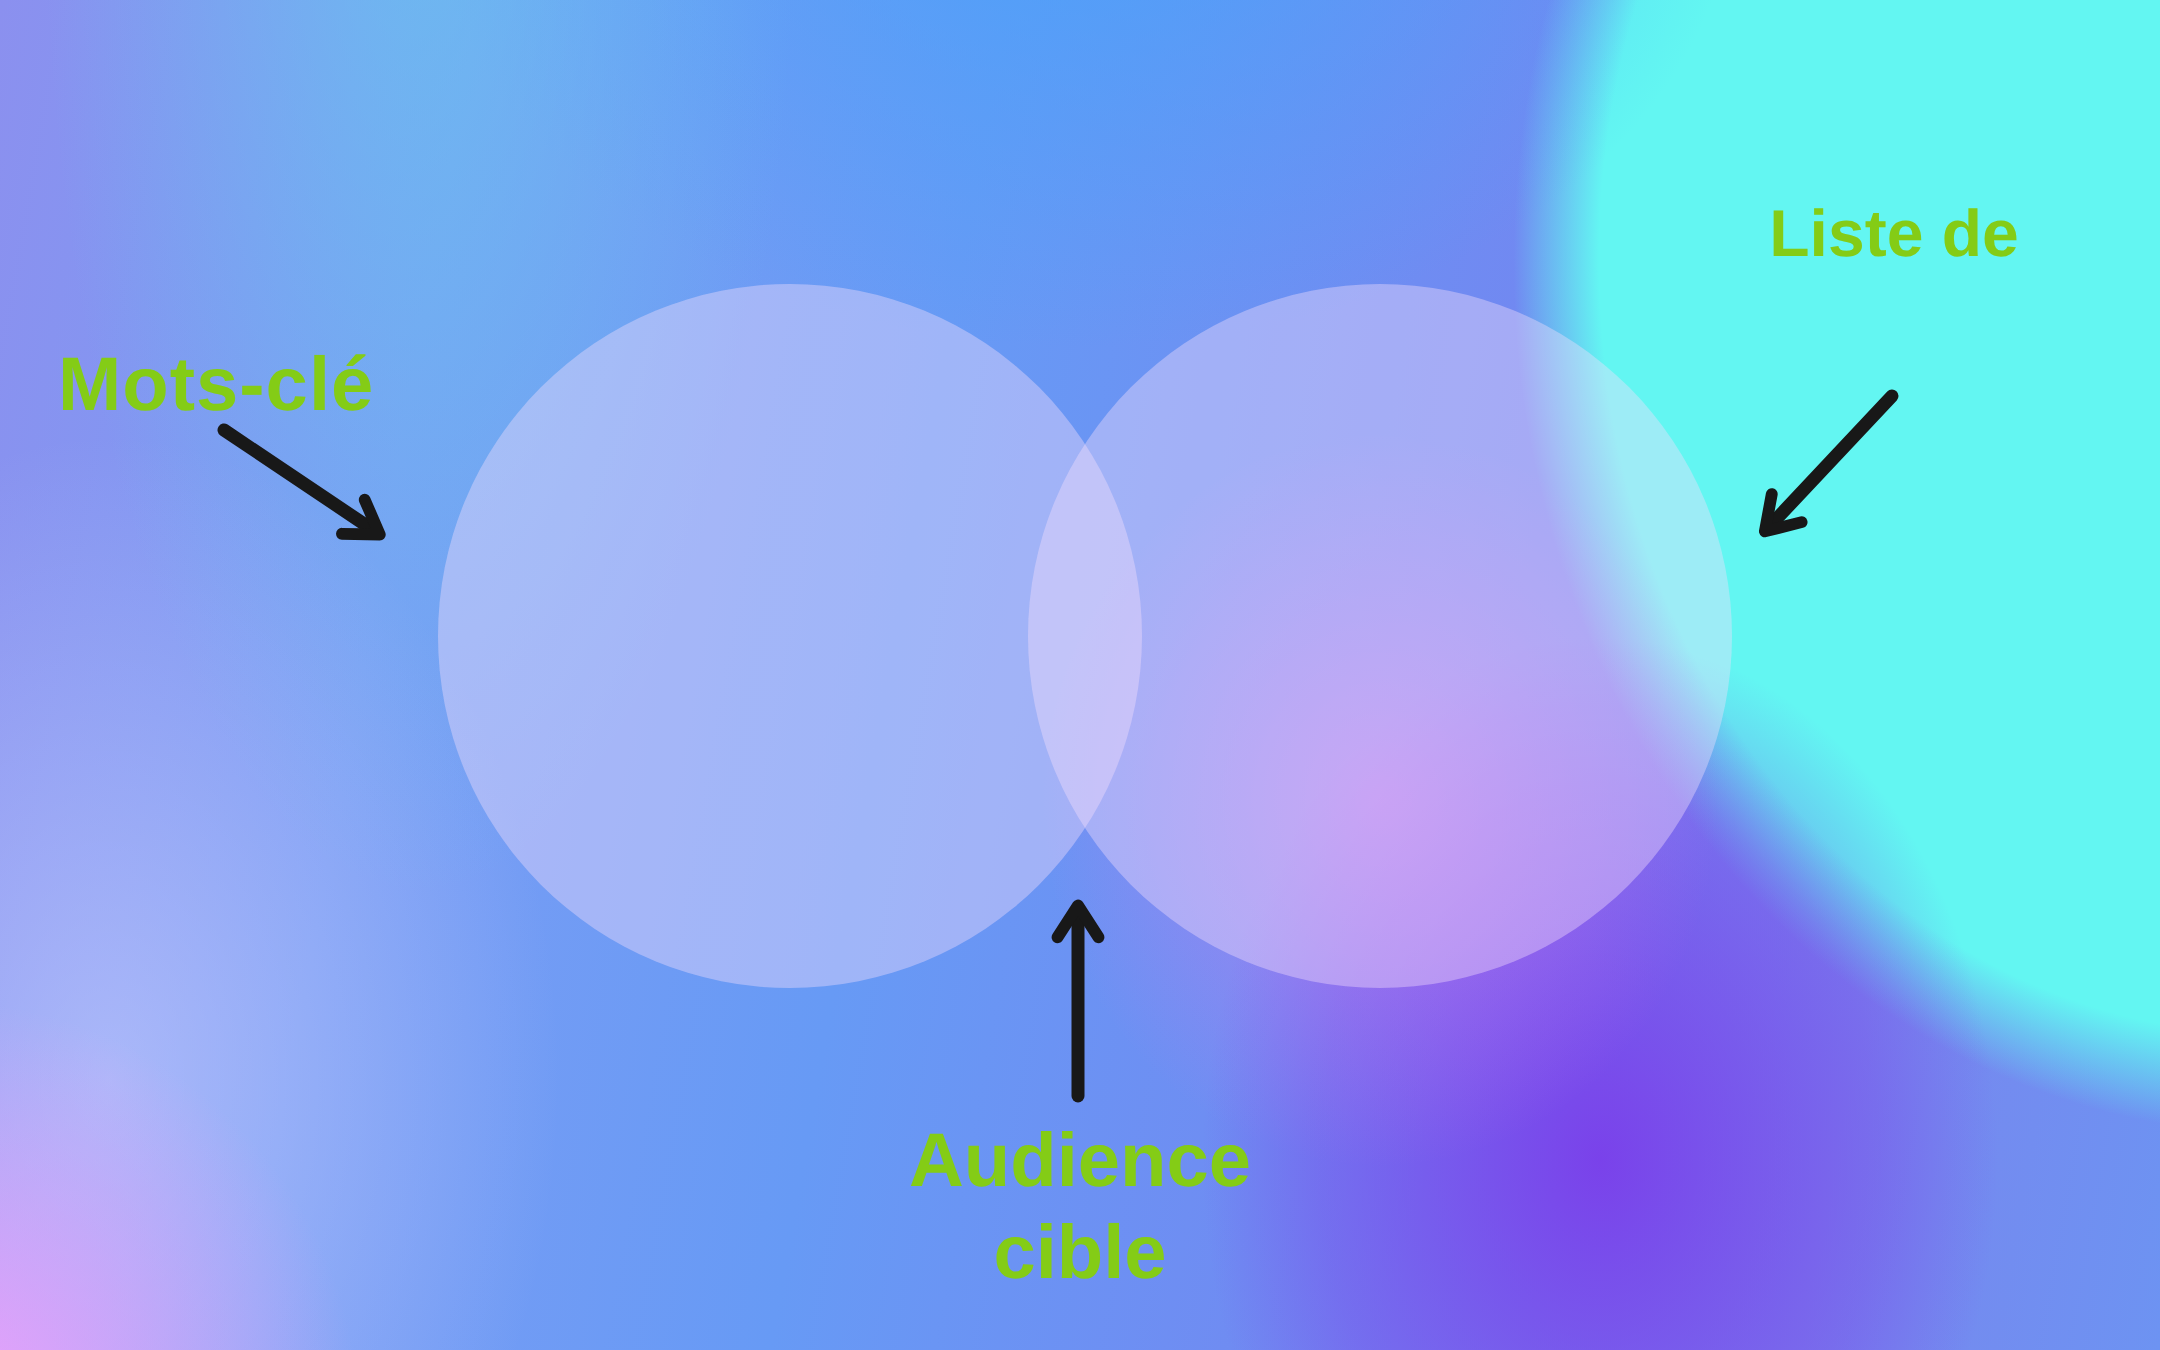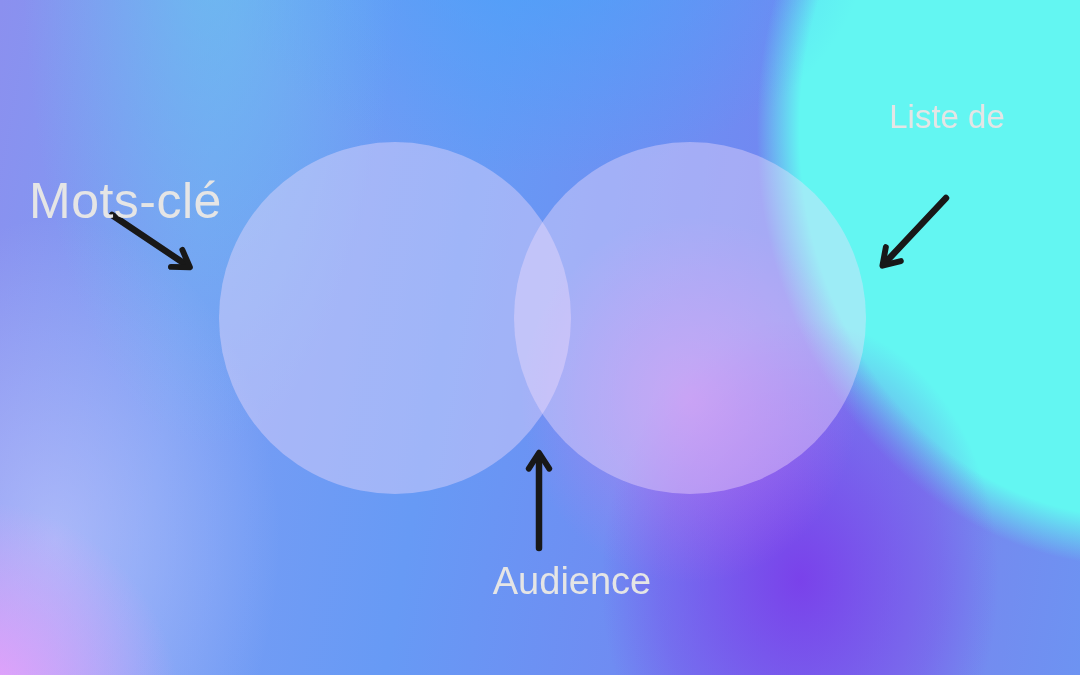--- a/index.html
+++ b/index.html
@@ -33,48 +33,47 @@
   .venn-left  { left: 219px; top: 142px; }
   .venn-right { left: 514px; top: 142px; }
   .arrows {
     position: absolute;
     inset: 0;
     width: 1080px;
     height: 675px;
   }
   .label {
     position: absolute;
-    font-weight: 400;
-    color: #e5e5e5;
+    font-weight: 700;
+    color: #84cc16;
   }
   .label span { display: block; }
   .label-keywords {
     left: 29px;
     top: 172px;
-    font-size: 50px;
+    font-size: 38px;
     letter-spacing: 0.5px;
   }
   .label-remarketing {
     left: 947px;
     top: 96px;
     transform: translateX(-50%);
     font-size: 33px;
     line-height: 1.25;
     text-align: center;
     white-space: nowrap;
   }
   .label-audience {
     left: 540px;
     top: 558px;
     transform: translateX(-50%);
     font-size: 38px;
     line-height: 1.22;
     text-align: center;
     white-space: nowrap;
-    margin-left: 32px;
   }
 </style>
 </head>
 <body>
 
 <div class="canvas">
 
   <div class="bg"></div>
 
   <div class="venn-circle venn-left"></div>
@@ -93,15 +92,16 @@
   </svg>
 
   <div class="label label-keywords">Mots-clé</div>
 
   <div class="label label-remarketing">
     <span>Liste de</span>
   </div>
 
   <div class="label label-audience">
     <span>Audience</span>
+    <span>cible</span>
   </div>
 
 </div>
 
 </body></html>

